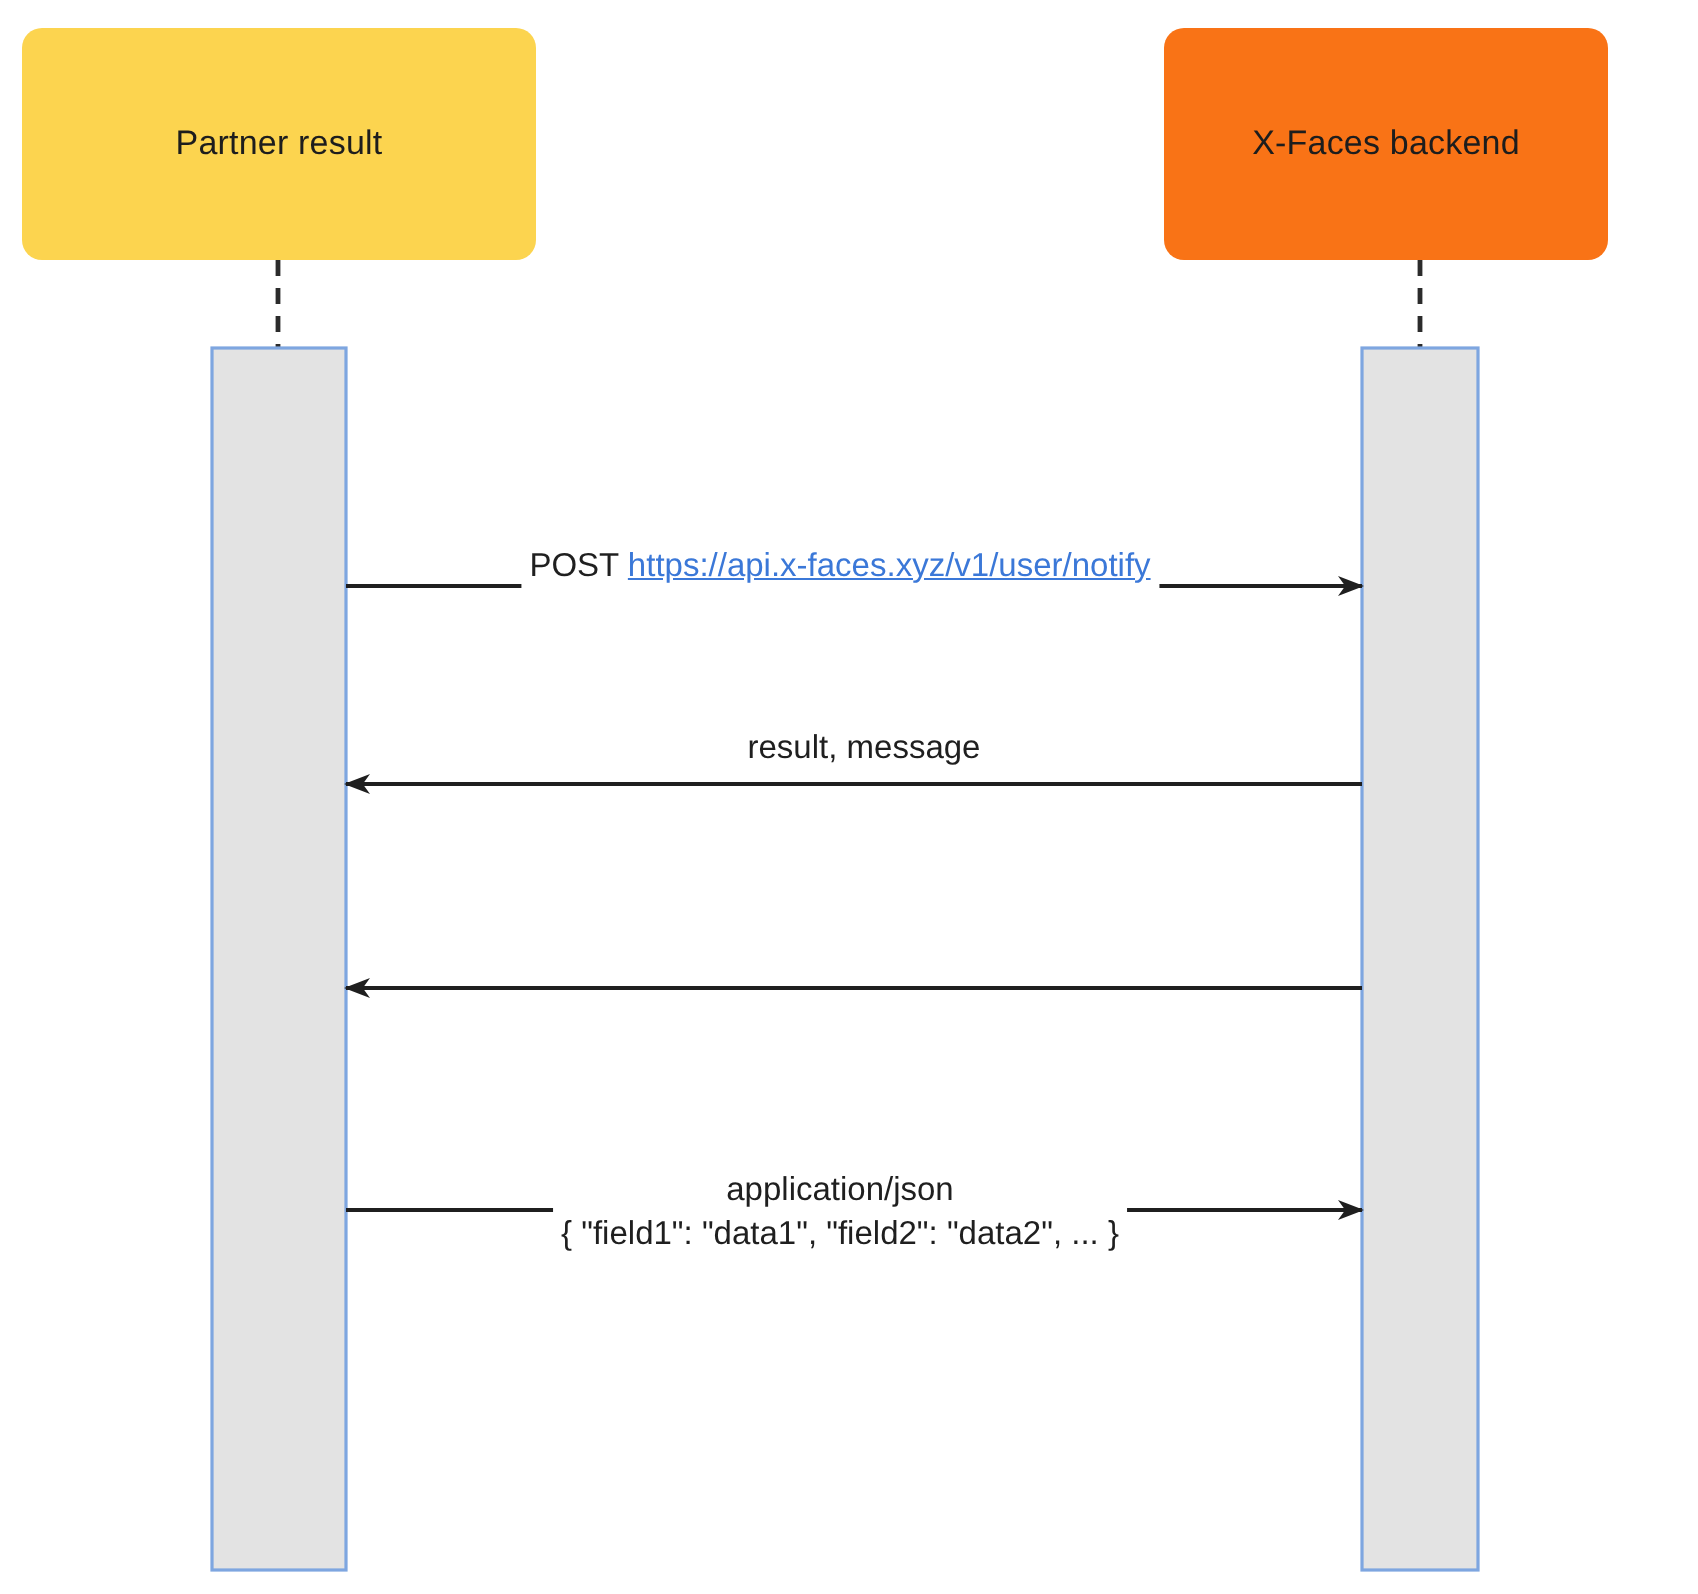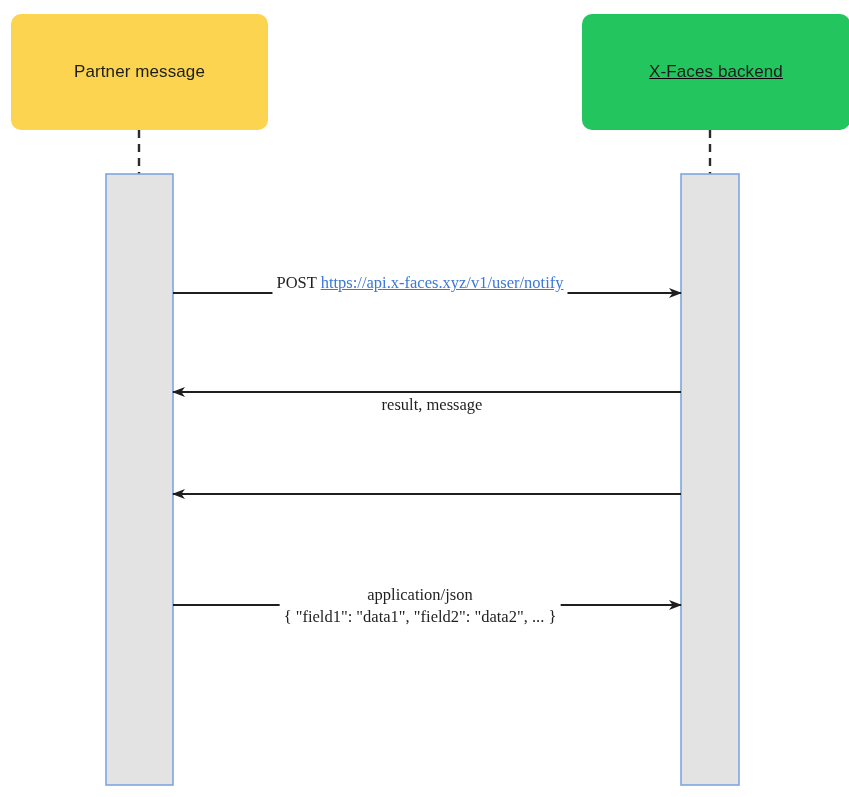--- a/index.html
+++ b/index.html
@@ -42,21 +42,20 @@
   .msg-label {
     position: absolute;
     text-align: center;
     font-size: 16.5px;
     color: #1f1f1f;
     line-height: 22px;
     white-space: nowrap;
     transform: translateX(-50%);
     background: #ffffff;
     padding: 0 4px;
-    font-family: Liberation Serif, serif;
   }
   .msg-line-1 { display: block; }
   .msg-line-2 { display: block; }
   .link-text {
     color: #3b78d8;
     text-decoration: underline;
   }
 </style>
 </head>
 <body>
@@ -83,32 +82,32 @@
     <rect id="act0" x="106" y="174" width="67" height="611" fill="#E3E3E3" stroke="#7EA6E0" stroke-width="1.6"></rect>
     <rect id="act1" x="681" y="174" width="58" height="611" fill="#E3E3E3" stroke="#7EA6E0" stroke-width="1.6"></rect>
 
     <line id="msgline0" x1="173" y1="293" x2="681" y2="293" stroke="#1f1f1f" stroke-width="2.1" marker-end="url(#arrow-right)"></line>
     <line id="msgline1" x1="681" y1="392" x2="173" y2="392" stroke="#1f1f1f" stroke-width="2.1" marker-end="url(#arrow-left)"></line>
     <line id="msgline2" x1="681" y1="494" x2="173" y2="494" stroke="#1f1f1f" stroke-width="2.1" marker-end="url(#arrow-left)"></line>
     <line id="msgline3" x1="173" y1="605" x2="681" y2="605" stroke="#1f1f1f" stroke-width="2.1" marker-end="url(#arrow-right)"></line>
   </svg>
 
   <div class="participant-box" id="pbox0" style="left: 11px; top: 14px; width: 257px; height: 116px; background: rgb(252, 212, 79);">
-    <span class="participant-label" style="color: rgb(29, 29, 29);">Partner message</span>
+    <span class="participant-label" style="color: rgb(29, 29, 29);">Partner result</span>
   </div>
 
-  <div class="participant-box" id="pbox1" style="left: 582px; top: 14px; width: 268px; height: 116px; background: #22c55e; text-decoration: underline;">
+  <div class="participant-box" id="pbox1" style="left: 582px; top: 14px; width: 222px; height: 116px; background: #f97316;">
     <span class="participant-label" style="color: rgb(29, 29, 29);">X-Faces backend</span>
   </div>
 
   <div class="msg-label" id="mlab0" style="left: 420px; top: 272px;">
     <span class="msg-line-1"><span>POST </span><a class="link-text" href="#">https://api.x-faces.xyz/v1/user/notify</a></span>
   </div>
 
-  <div class="msg-label" id="mlab1" style="left: 432px; top: 394px;">
+  <div class="msg-label" id="mlab1" style="left: 432px; top: 363px;">
     <span class="msg-line-1">result, message</span>
   </div>
 
 
   <div class="msg-label" id="mlab3" style="left: 420px; top: 584px;">
     <span class="msg-line-1">application/json</span>
     <span class="msg-line-2">{ "field1": "data1", "field2": "data2", ... }</span>
   </div>
 
 </div>

